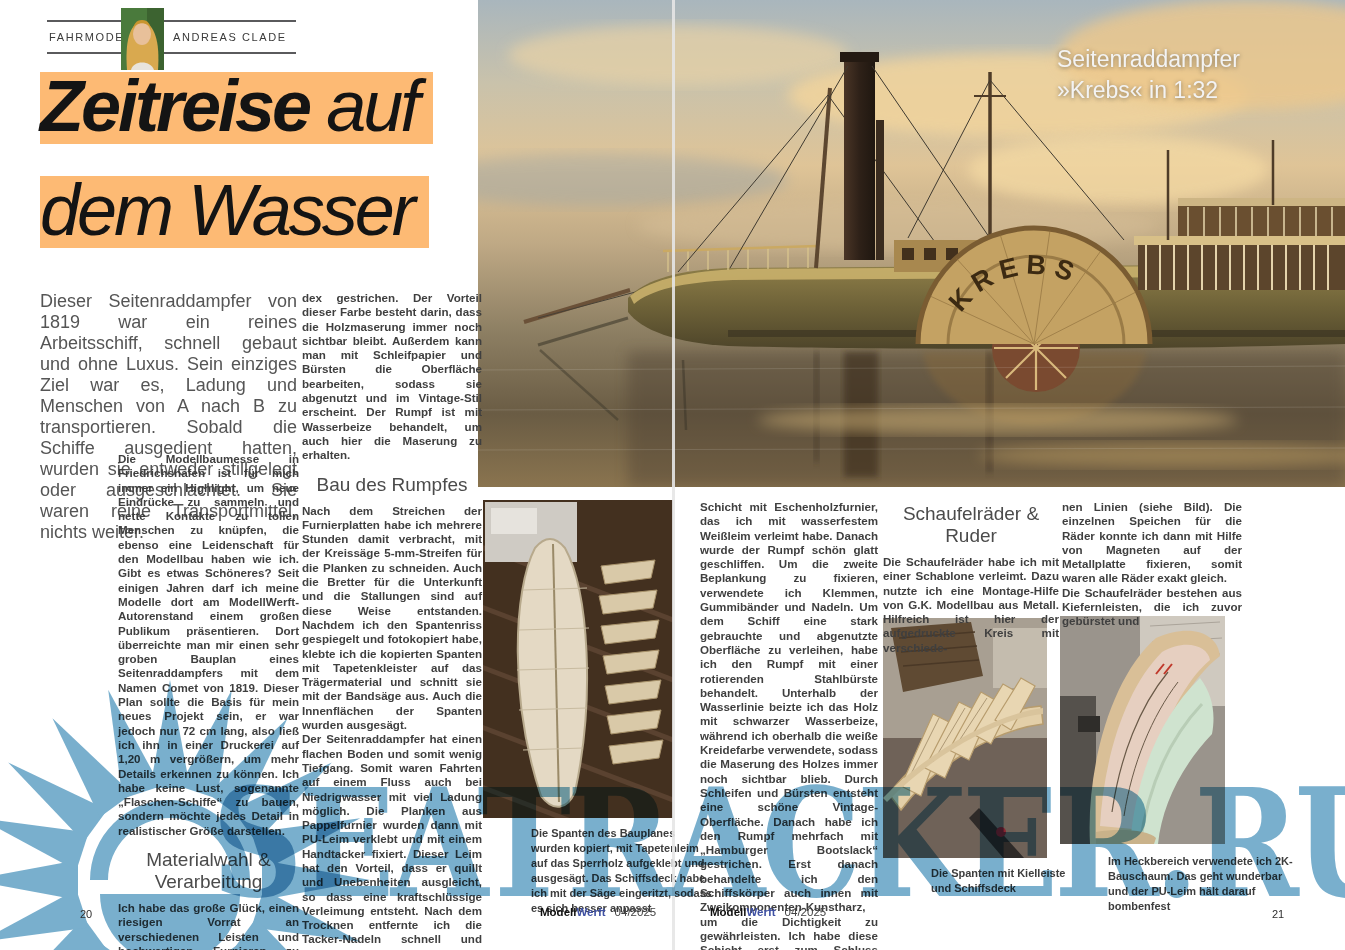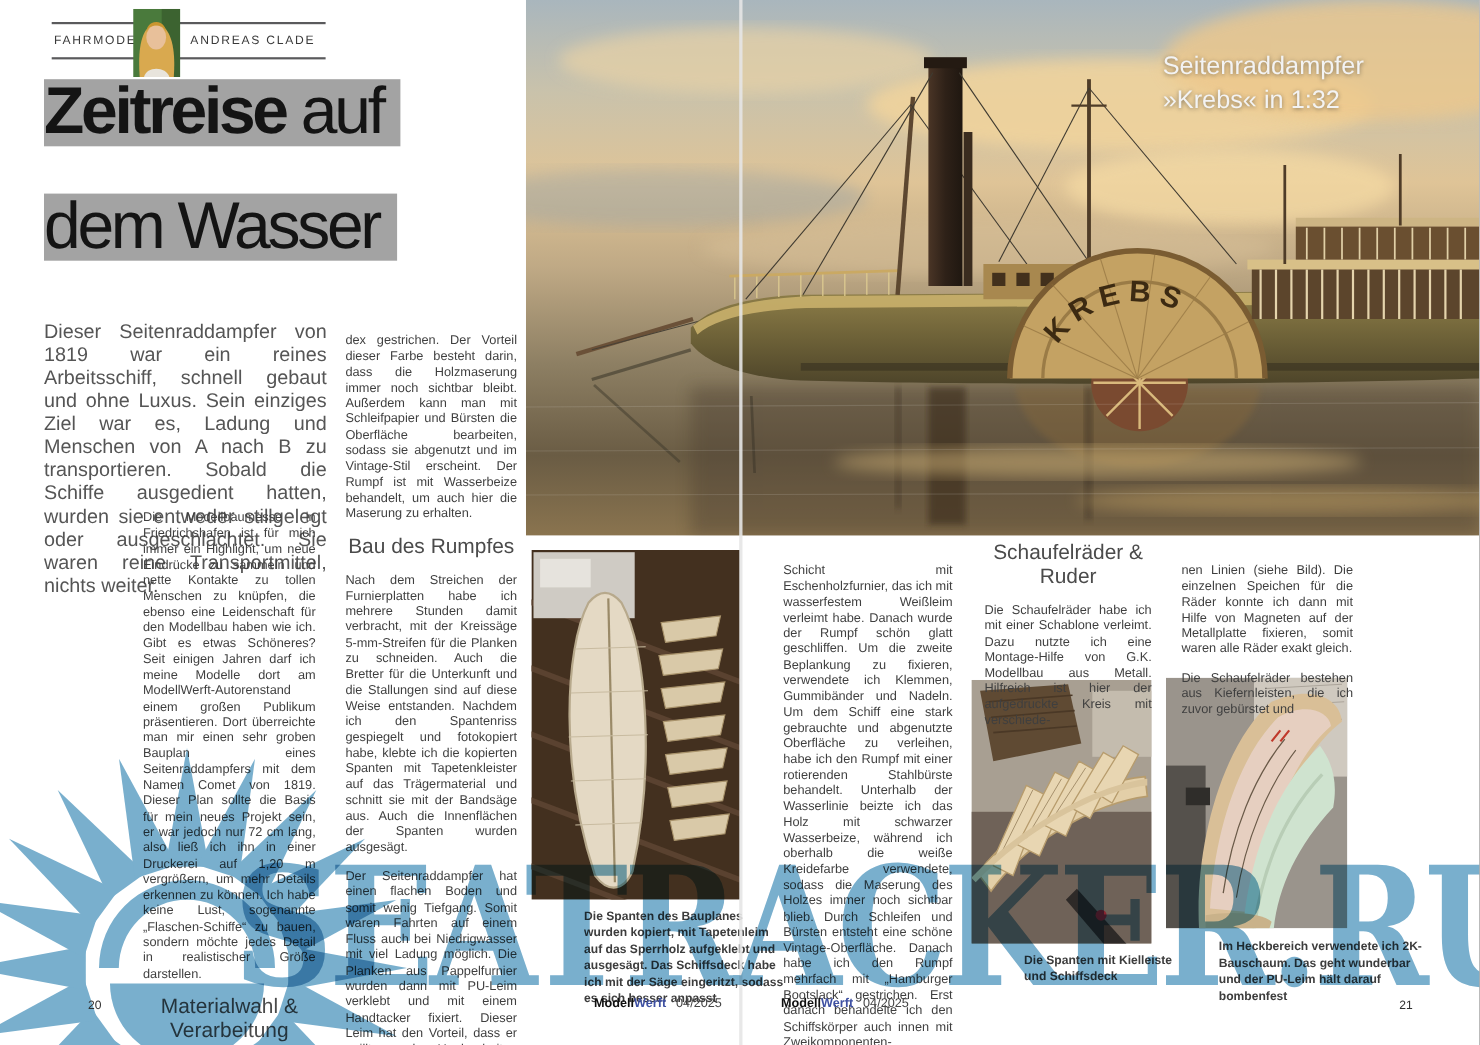--- a/index.html
+++ b/index.html
@@ -7,39 +7,39 @@
     position:relative;width:1345px;height:950px;margin:0 auto;
     background:#ffffff;overflow:hidden;
     font-family:"Liberation Sans",sans-serif;color:#3f3f3f;
   }
   .abs{position:absolute;}
   
   .rule{background:#5a5a5c;height:2px;}
   .kicker{font-size:11px;letter-spacing:1.6px;color:#3a3a3a;}
   
   .title-line{
-    font-size:60px;line-height:.95;letter-spacing:-3px;color:#141414;
-    background:#a3a3a3;display:inline-block;padding:0 16px 4px 0;z-index:4;white-space:nowrap;
+    font-size:72px;line-height:.95;letter-spacing:-3px;color:#141414;
+    background:#fdba74;display:inline-block;padding:0 16px 4px 0;z-index:4;white-space:nowrap;font-style:italic;
   }
   .title-line .b{font-weight:700;}
   .title-line .l{font-weight:400;}
   
   .hero{left:478px;top:0;width:867px;height:487px;z-index:1;}
   .hero-overlay{
     left:1057px;top:44px;width:260px;z-index:5;color:#f3f3f3;
     font-size:23px;line-height:31px;font-weight:400;
     text-shadow:0 1px 4px rgba(40,40,40,.55);
   }
   
   .intro{
     left:40px;top:291px;width:257px;font-size:18px;line-height:21px;
     color:#555;text-align:justify;z-index:2;
   }
   .col{font-size:11.6px;line-height:14.3px;text-align:justify;z-index:2;color:#3f3f3f;}
-  .col p{margin:12px;}
+  .col p{margin:0;font-weight:bold;}
   .col h3{
     font-weight:400;font-size:19px;line-height:22px;color:#4b4b4b;
     margin:11px 0 8px;letter-spacing:0;text-align:center;
   }
   .col h3.first{margin-top:0;}
   .caption{font-size:11px;line-height:15px;font-weight:700;color:#3d3d3d;z-index:2;margin-left:48px;}
   
   .photo{z-index:1;overflow:hidden;}
   .photo svg{display:block;}
   
@@ -292,21 +292,21 @@
         <path d="M126,246 L180,240 L176,258 L130,264 Z"></path>
       </g>
     </svg>
   </div>
   <div class="abs caption" style="left:483px;top:826px;width:186px;">Die Spanten des Bauplanes wurden kopiert, mit Tapetenleim auf das Sperrholz aufgeklebt und ausgesägt. Das Schiffsdeck habe ich mit der Säge eingeritzt, sodass es sich besser anpasst</div>
 
   <div class="abs col" style="left:700px;top:500px;width:178px;">
     <p>Schicht mit Eschenholzfurnier, das ich mit wasserfestem Weißleim verleimt habe. Danach wurde der Rumpf schön glatt geschliffen. Um die zweite Beplankung zu fixieren, verwendete ich Klemmen, Gummibänder und Nadeln. Um dem Schiff eine stark gebrauchte und abgenutzte Oberfläche zu verleihen, habe ich den Rumpf mit einer rotierenden Stahlbürste behandelt. Unterhalb der Wasserlinie beizte ich das Holz mit schwarzer Wasserbeize, während ich oberhalb die weiße Kreidefarbe verwendete, sodass die Maserung des Holzes immer noch sichtbar blieb. Durch Schleifen und Bürsten entsteht eine schöne Vintage-Oberfläche. Danach habe ich den Rumpf mehrfach mit „Hamburger Bootslack“ gestrichen. Erst danach behandelte ich den Schiffskörper auch innen mit Zweikomponenten-Kunstharz, um die Dichtigkeit zu gewährleisten. Ich habe diese Schicht erst zum Schluss aufgetragen, damit kein Harz durch Ritzen nach außen dringen konnte, da dies die Farbe und Beize beeinträchtigt hätte.</p>
   </div>
 
-  <div class="abs col" style="left:883px;top:492px;width:176px;">
+  <div class="abs col" style="left:883px;top:503px;width:176px;">
     <h3 class="first">Schaufelräder &amp; Ruder</h3>
     <p>Die Schaufelräder habe ich mit einer Schablone verleimt. Dazu nutzte ich eine Montage-Hilfe von G.K. Modellbau aus Metall. Hilfreich ist hier der aufgedruckte Kreis mit verschiede-</p>
   </div>
 
   <div class="abs col" style="left:1062px;top:500px;width:180px;">
     <p>nen Linien (siehe Bild). Die einzelnen Speichen für die Räder konnte ich dann mit Hilfe von Magneten auf der Metallplatte fixieren, somit waren alle Räder exakt gleich.</p>
     <p>Die Schaufelräder bestehen aus Kiefernleisten, die ich zuvor gebürstet und</p>
   </div>
 
   <div class="abs photo" style="left:883px;top:618px;width:164px;height:240px;">

